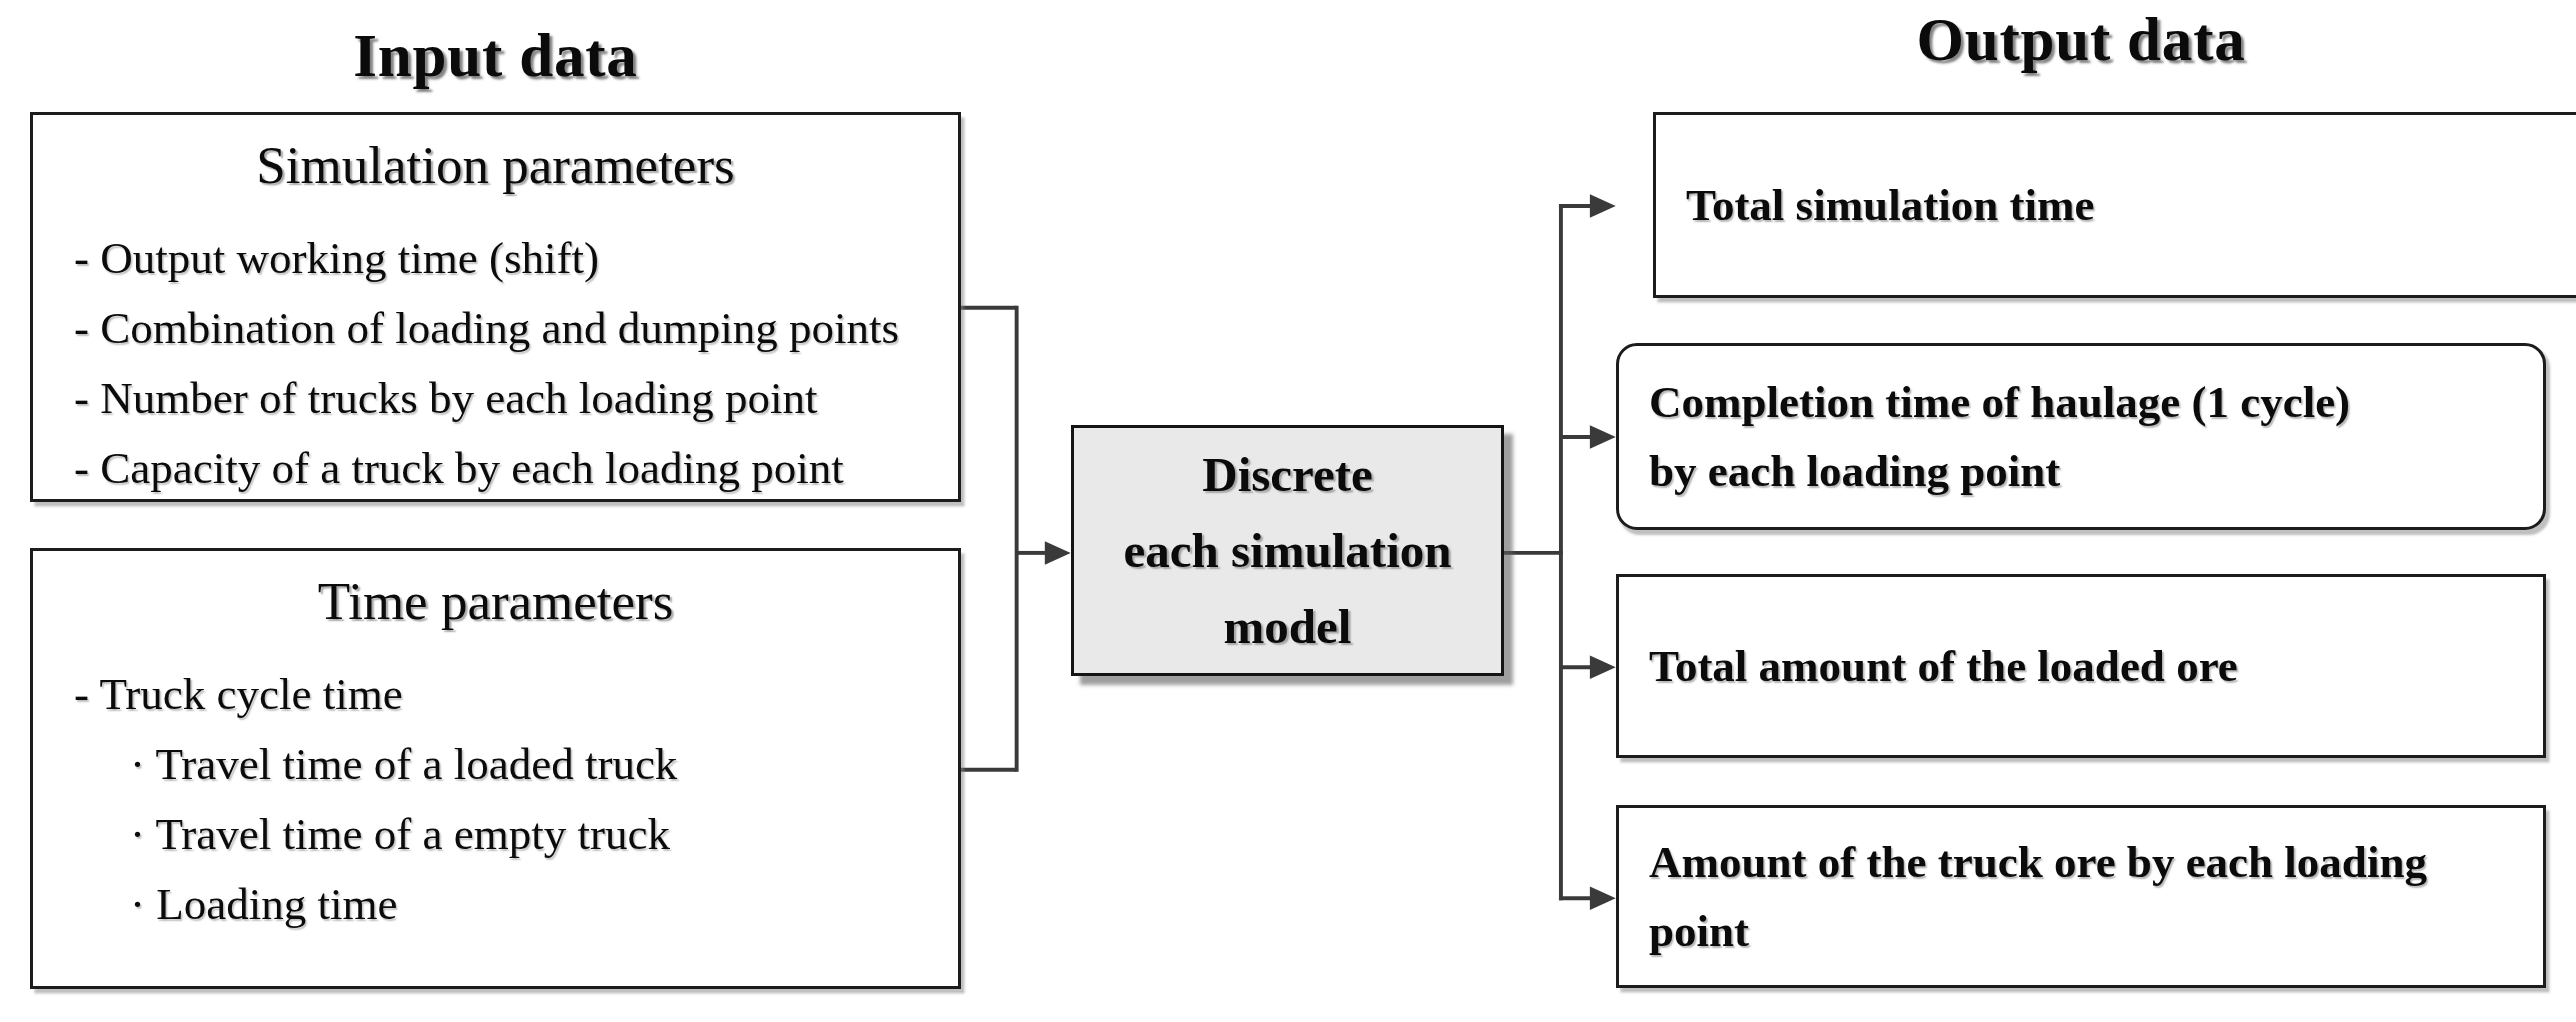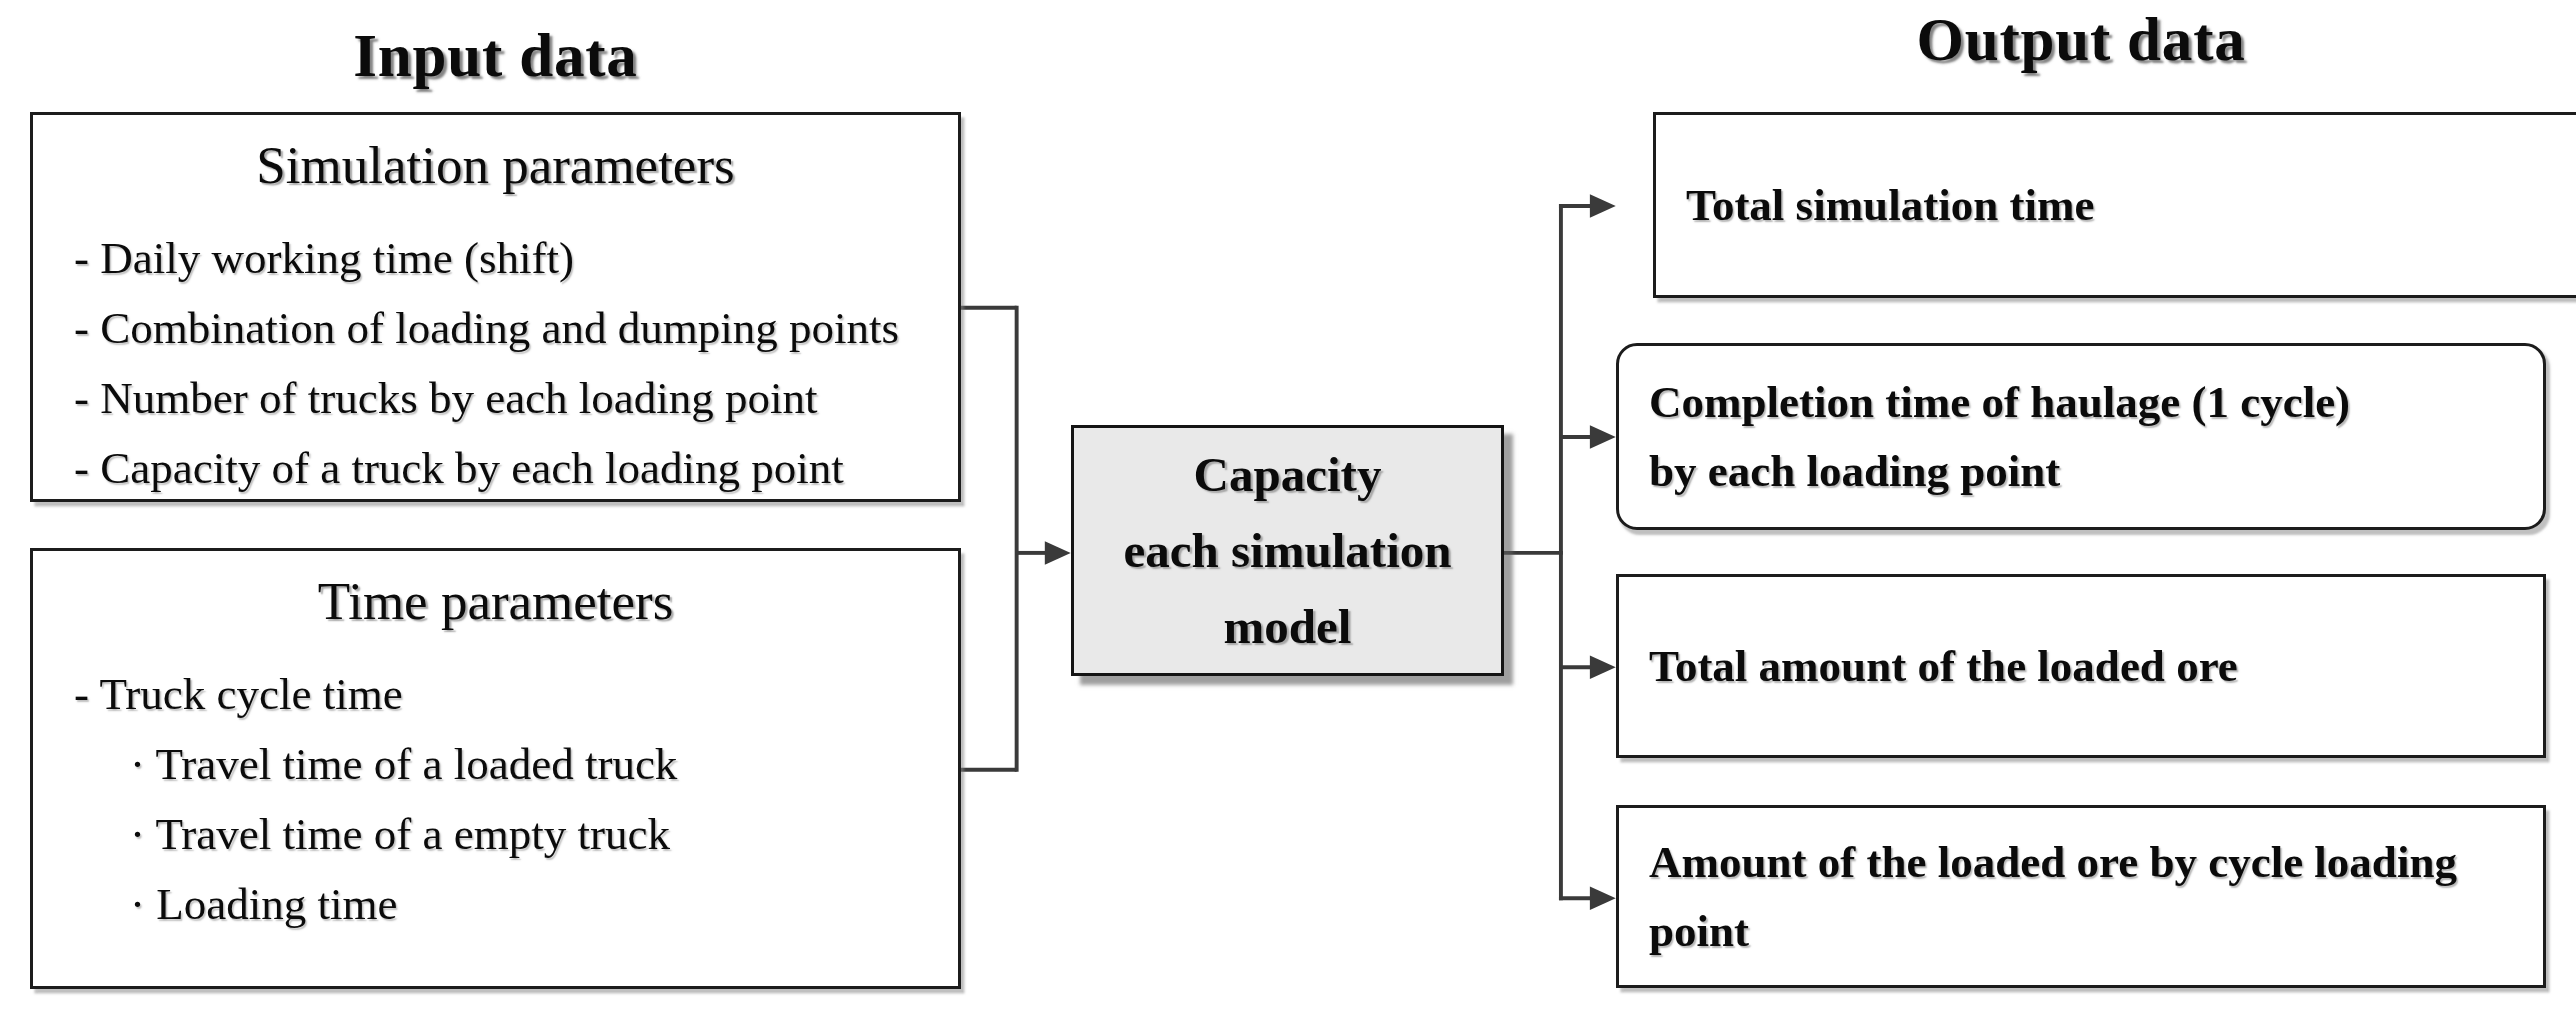--- a/index.html
+++ b/index.html
@@ -124,55 +124,55 @@
       <path class="conn" d="M 1993 852 H 2036"></path>
       <polygon class="conn-head" points="2063,852 2030,837 2030,867"></polygon>
       <path class="conn" d="M 1990.5 1147 H 2036"></path>
       <polygon class="conn-head" points="2063,1147 2030,1132 2030,1162"></polygon>
     </g>
   </svg>
 
   <div class="box input-box" id="box-sim">
     <div class="box-header">Simulation parameters</div>
     <div class="item-list">
-      <div class="list-item">- Daily working time (shift)</div>
+      <div class="list-item">- Output working time (shift)</div>
       <div class="list-item">- Combination of loading and dumping points</div>
       <div class="list-item">- Number of trucks by each loading point</div>
       <div class="list-item">- Capacity of a truck by each loading point</div>
     </div>
   </div>
 
   <div class="box input-box" id="box-time">
     <div class="box-header">Time parameters</div>
     <div class="item-list">
       <div class="list-item">- Truck cycle time</div>
       <div class="list-item sub">· Travel time of a loaded truck</div>
       <div class="list-item sub">· Travel time of a empty truck</div>
       <div class="list-item sub">· Loading time</div>
     </div>
   </div>
 
   <div class="box" id="box-model">
-    <div class="model-line">Capacity</div>
+    <div class="model-line">Discrete</div>
     <div class="model-line">each simulation</div>
     <div class="model-line">model</div>
   </div>
 
   <div class="box output-box" id="box-out-0">
     <div class="out-line">Total simulation time</div>
   </div>
 
   <div class="box output-box" id="box-out-1">
     <div class="out-line">Completion time of haulage (1 cycle)</div>
     <div class="out-line">by each loading point</div>
   </div>
 
   <div class="box output-box" id="box-out-2">
     <div class="out-line">Total amount of the loaded ore</div>
   </div>
 
   <div class="box output-box" id="box-out-3">
-    <div class="out-line">Amount of the loaded ore by cycle loading</div>
+    <div class="out-line">Amount of the truck ore by each loading</div>
     <div class="out-line">point</div>
   </div>
 
 </div>
 
 
 </body></html>

